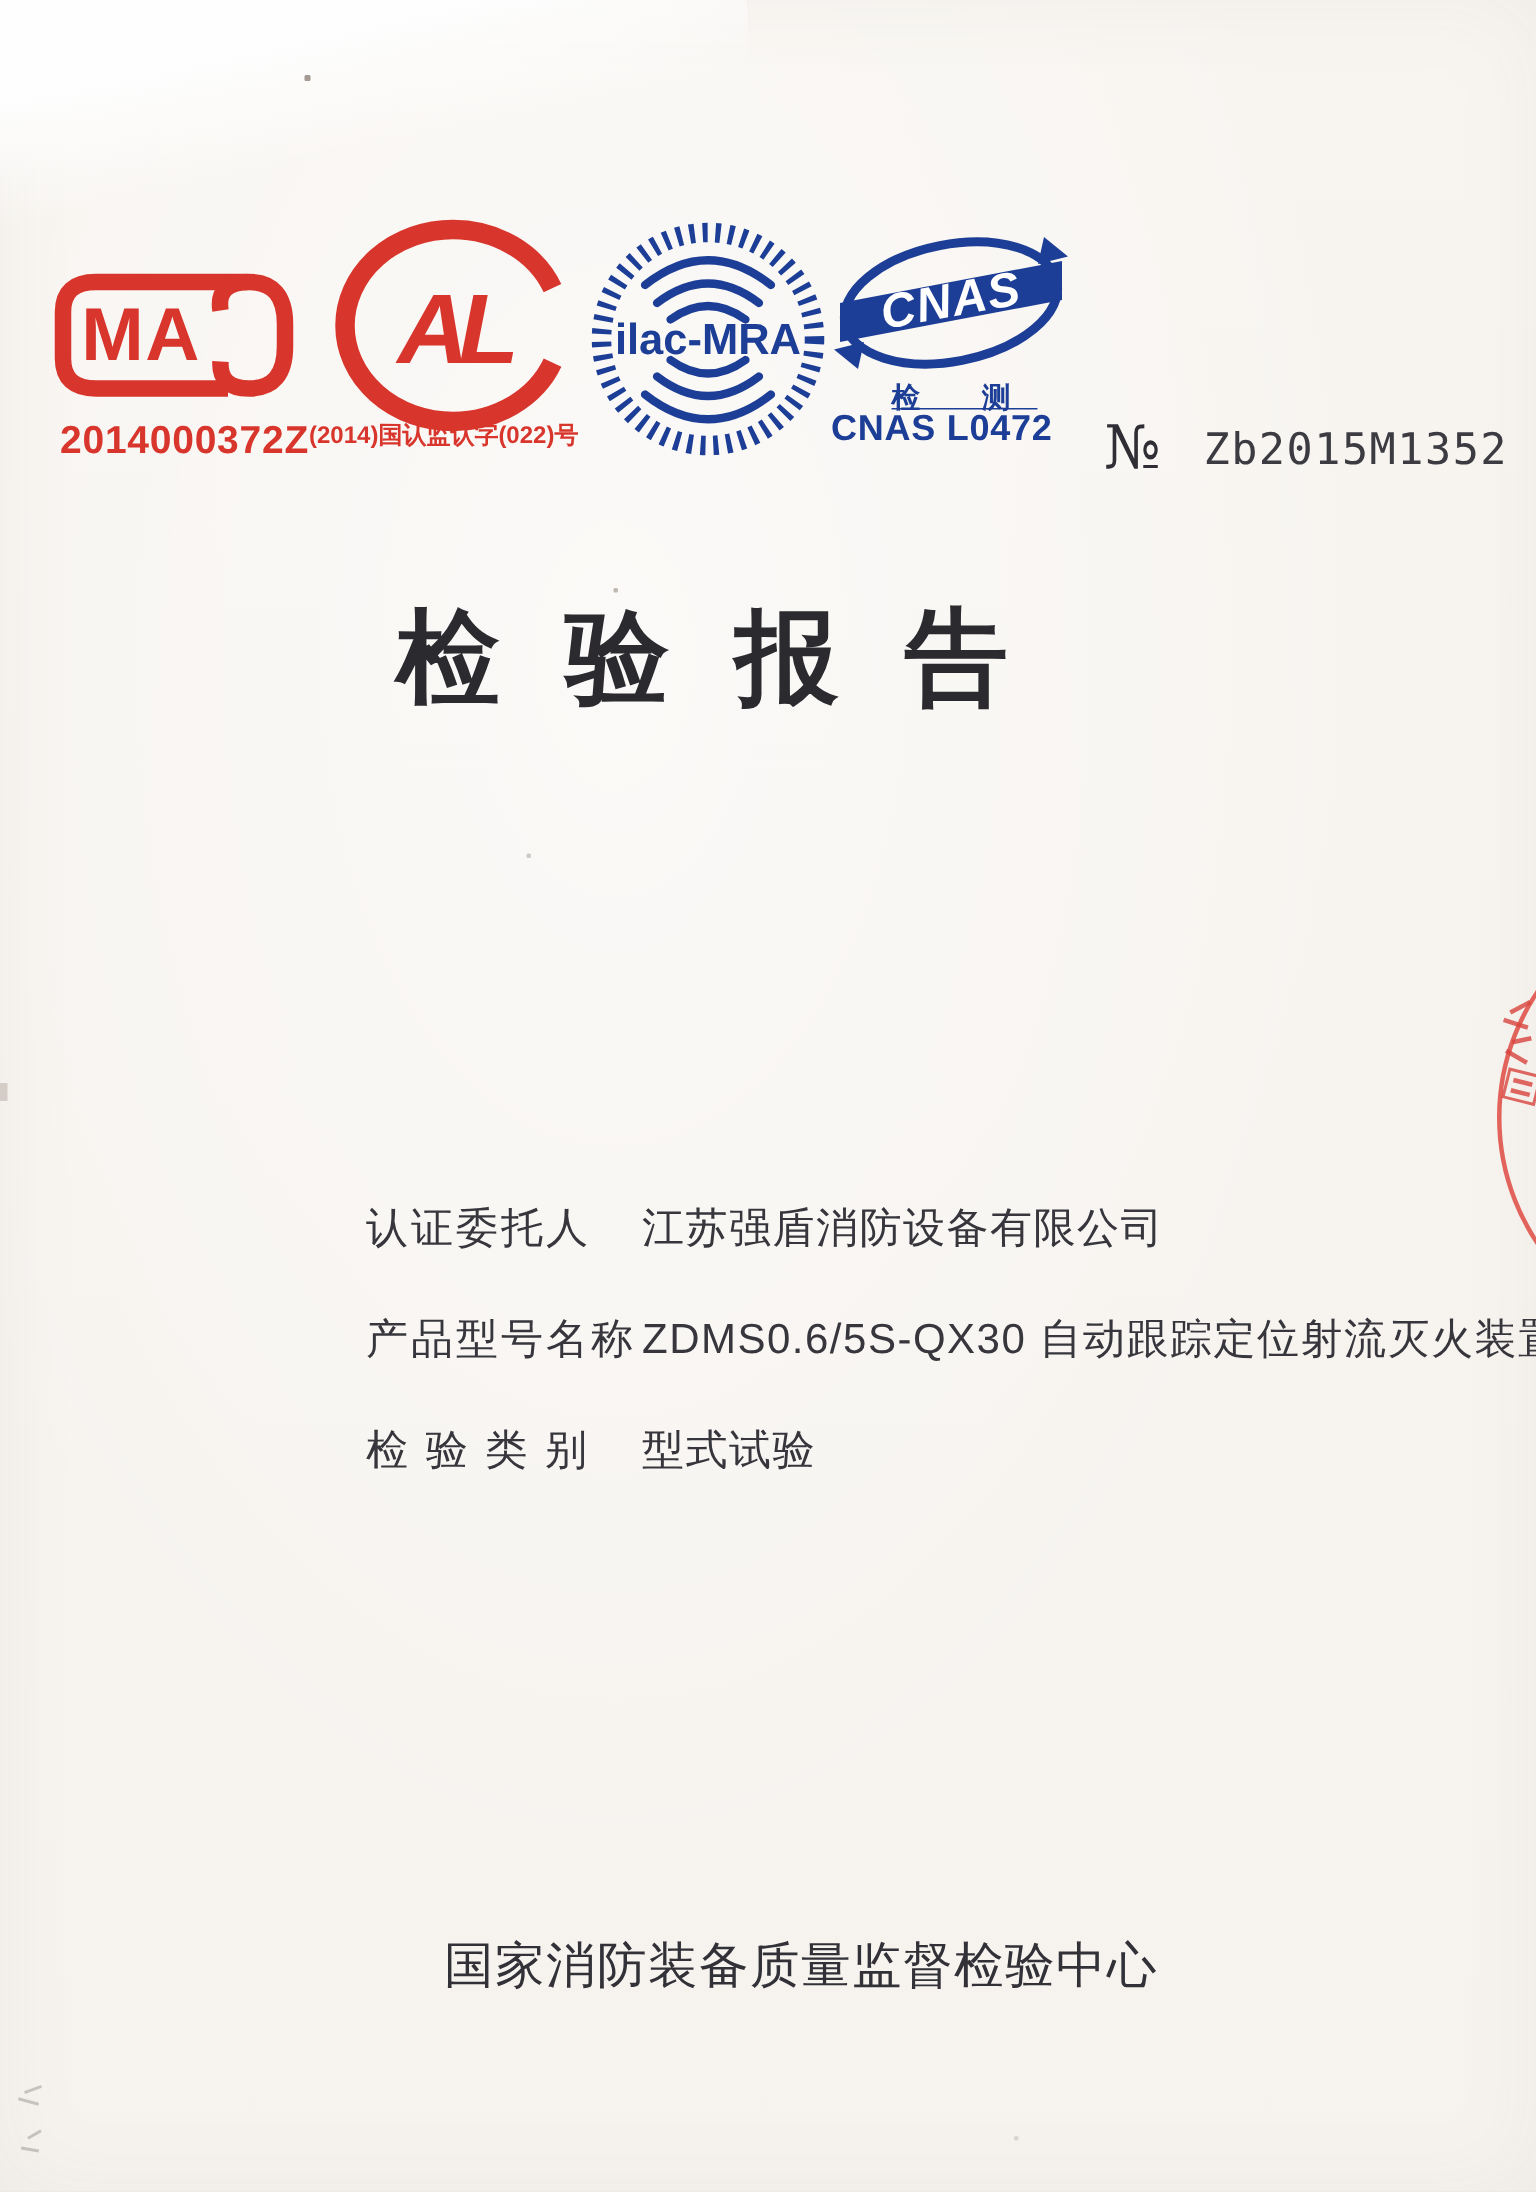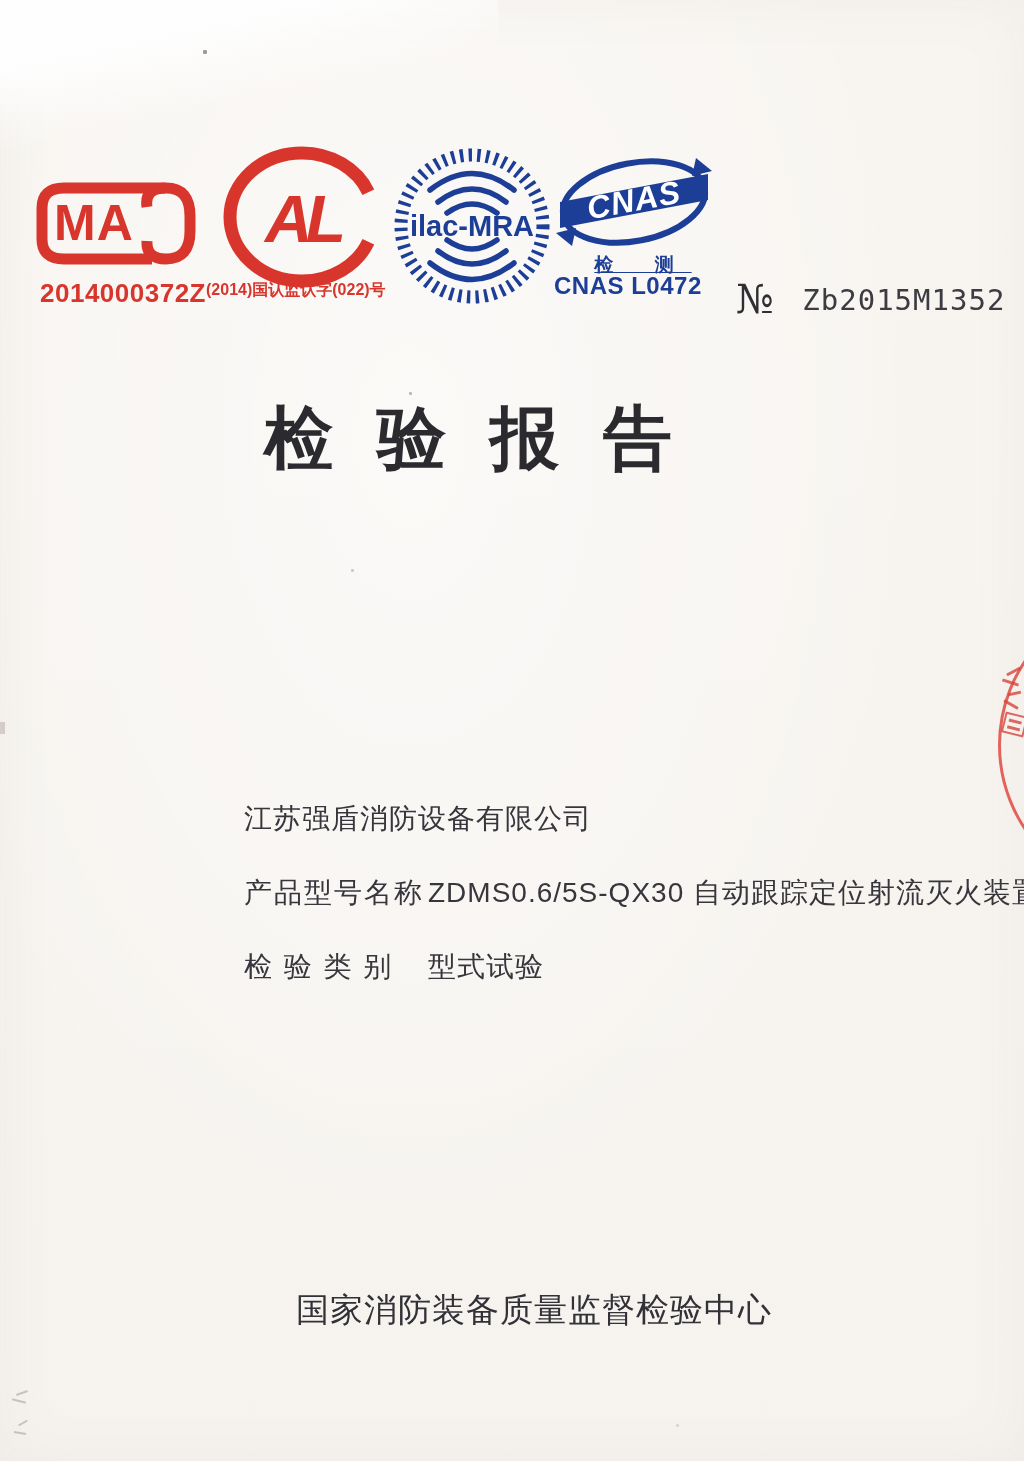--- a/index.html
+++ b/index.html
@@ -187,20 +187,21 @@
   <div class="stamp-marks">
     <i class="m1"></i>
       <i class="m2"></i>
       <i class="m3"></i>
       <i class="m4"></i>
   </div>
   <div class="stamp-seal"></div>
 
   <section class="fields">
     <div class="field-row">
+      <span class="field-label">认证委托人</span>
       <span class="field-value">江苏强盾消防设备有限公司</span>
     </div>
     <div class="field-row">
       <span class="field-label">产品型号名称</span>
       <span class="field-value">ZDMS0.6/5S-QX30 自动跟踪定位射流灭火装置</span>
     </div>
     <div class="field-row">
       <span class="field-label">检 验 类 别</span>
       <span class="field-value">型式试验</span>
     </div>

